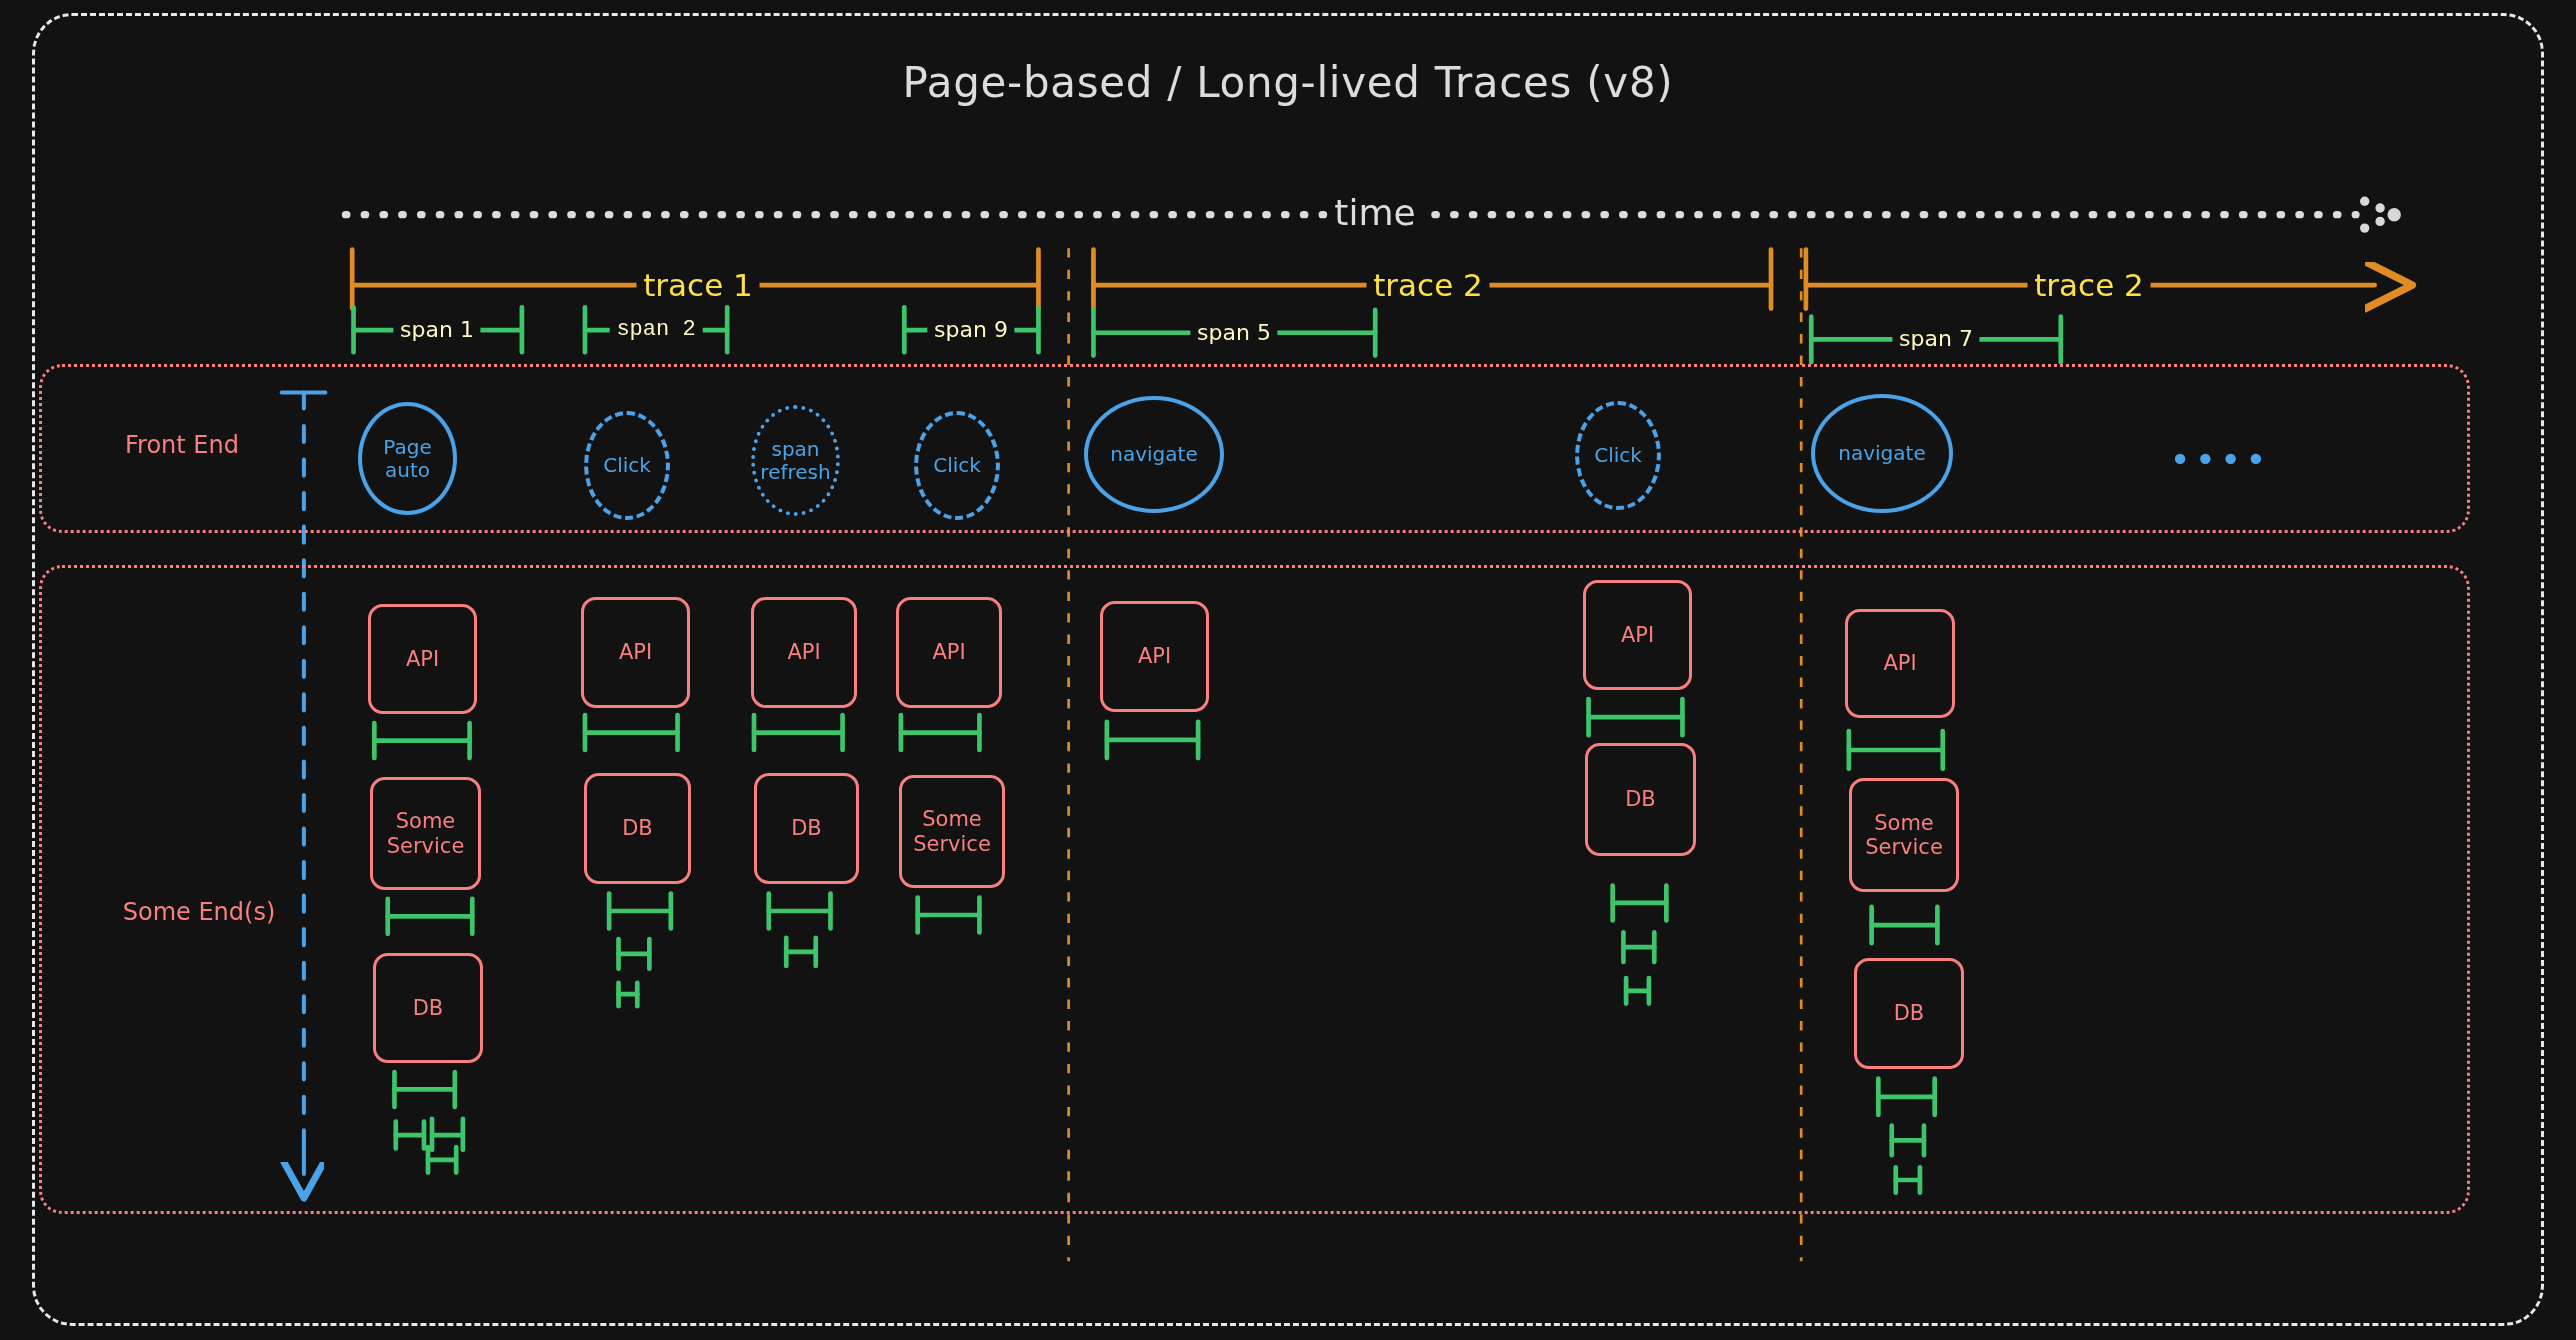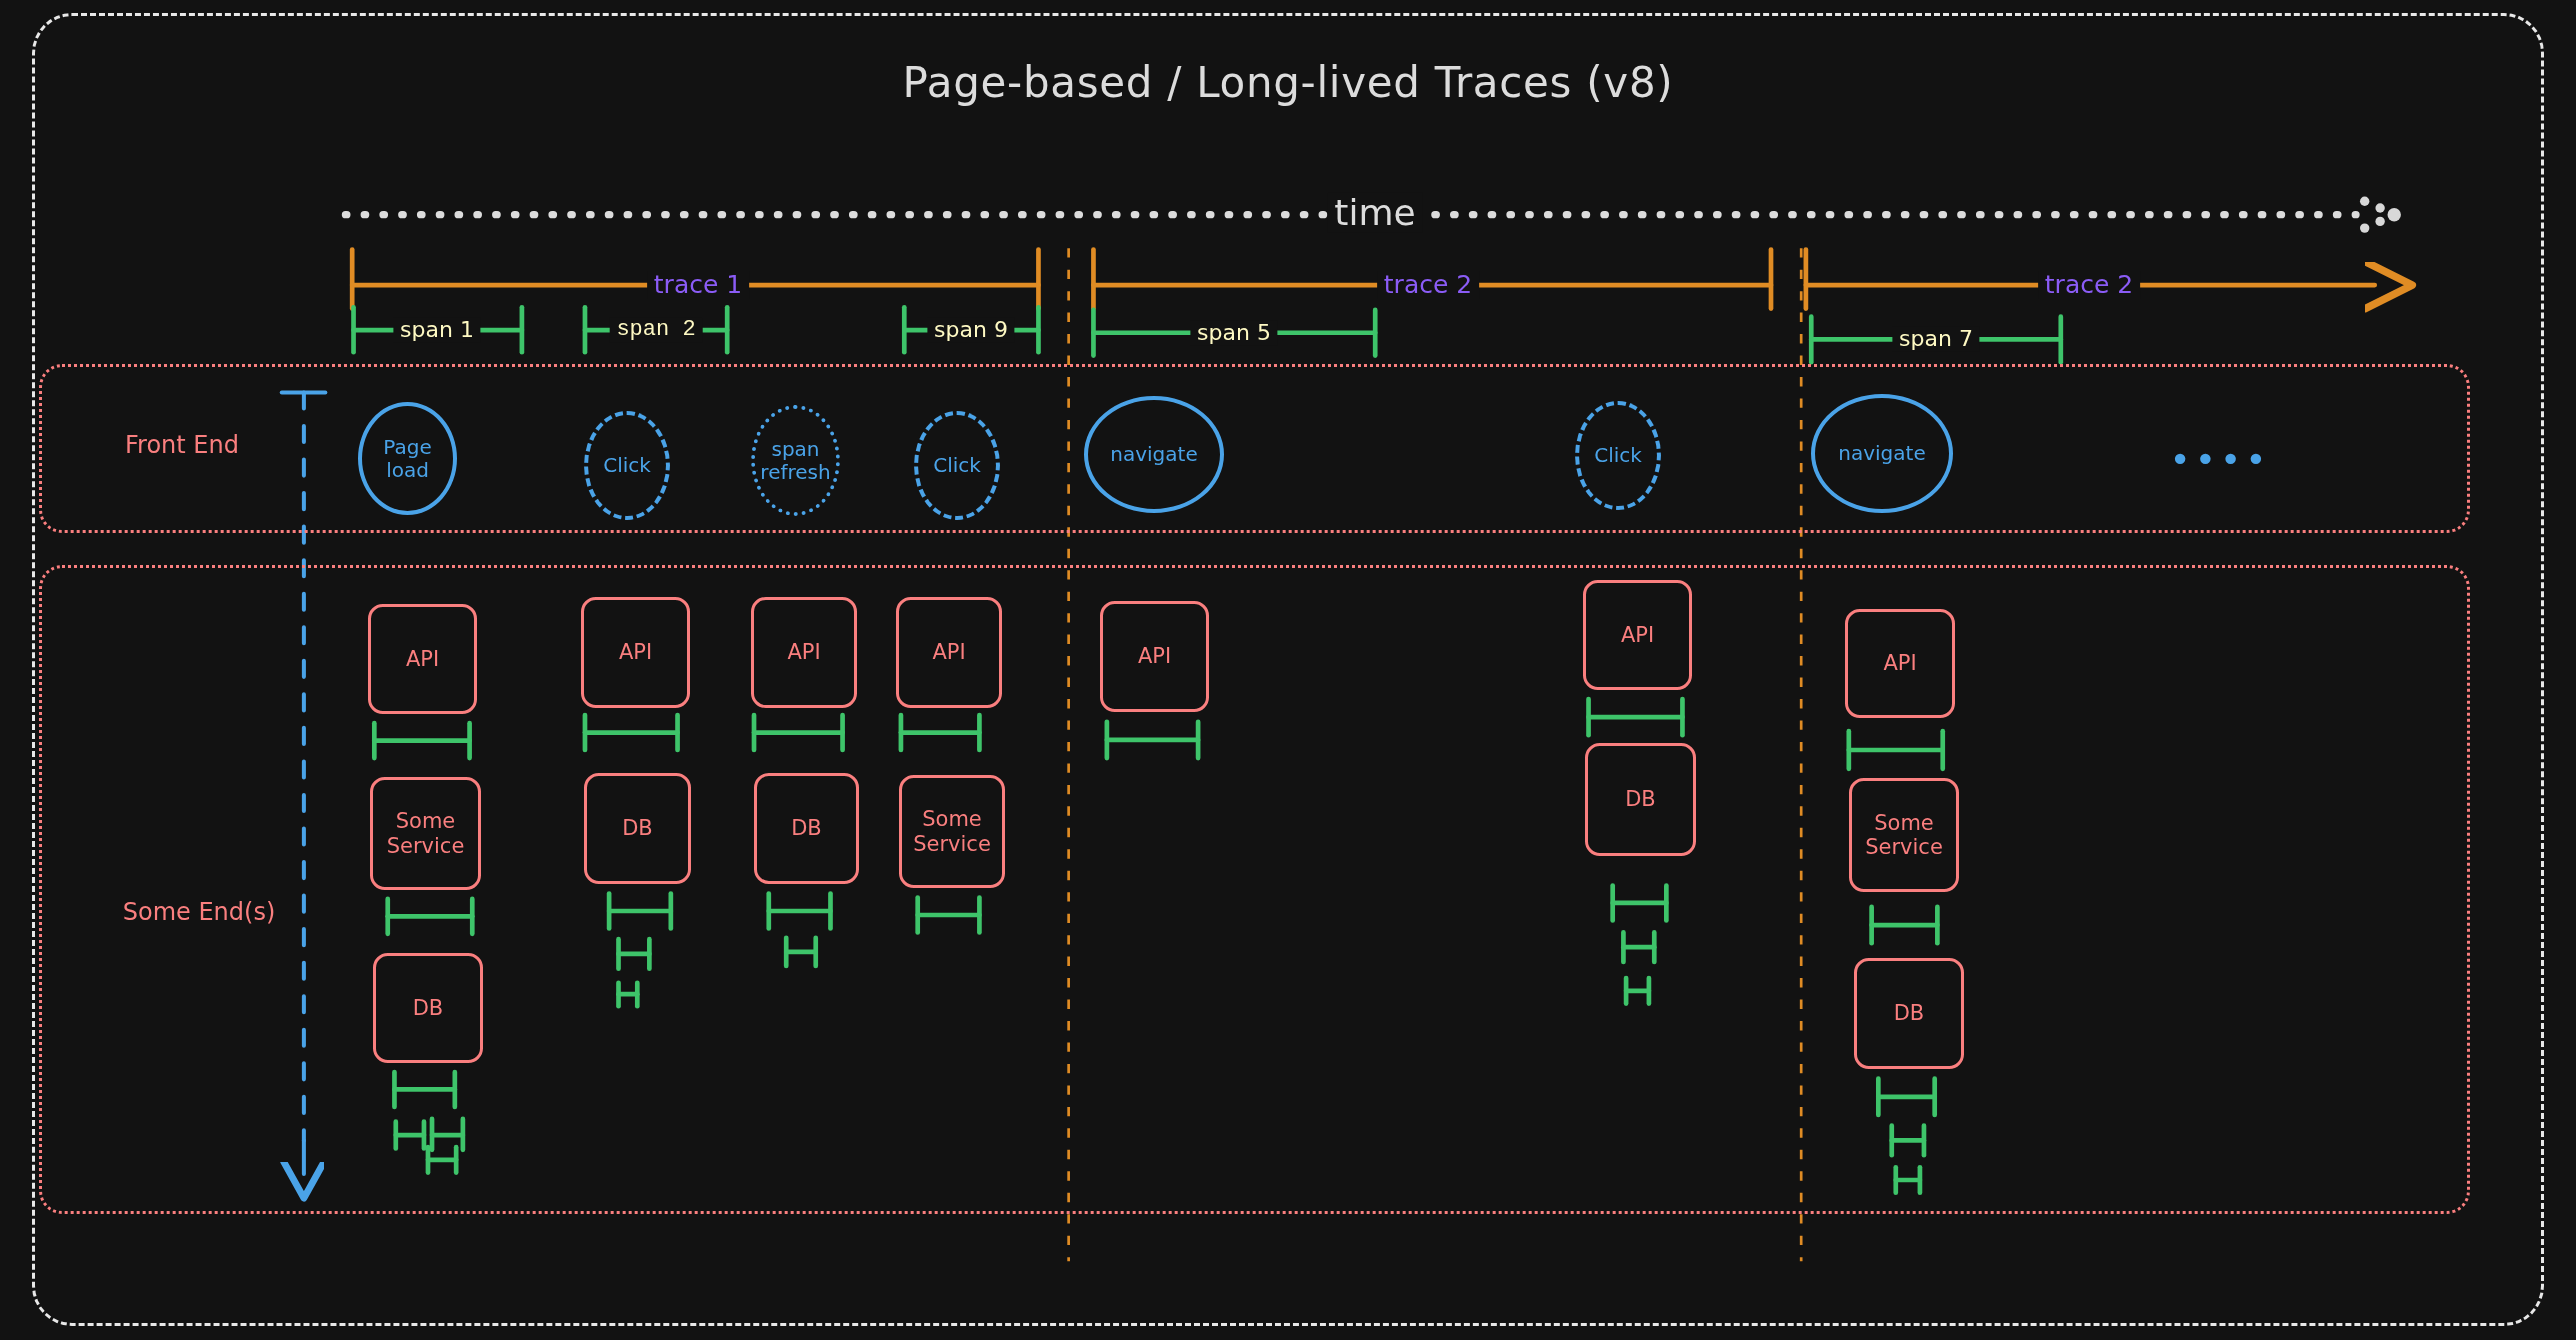--- a/index.html
+++ b/index.html
@@ -46,21 +46,21 @@
   }
   
   .lbl {
     position: absolute;
     white-space: nowrap;
     transform: translate(-50%, -50%);
     text-align: center;
     line-height: 1.12;
   }
   .lbl-time   { color: #dcdcdc; font-size: 36px; }
-  .lbl-trace  { color: #8b5cf6; font-size: 25px; }
+  .lbl-trace  { color: #fde047; font-size: 31px; }
   .lbl-span   { color: #fef9c3; font-size: 22px; }
   .lbl-tier   { color: #fa7f7f; font-size: 24px; }
   .lbl-ellipsis { color: #4aa3e8; font-size: 36px; letter-spacing: 4px; }
 
   
   .chip-dark { background: #121212; padding: 0 6.7px; }
 
   
   .panel {
     position: absolute;
@@ -311,21 +311,21 @@
   <div class="lbl lbl-span chip-dark" style="left:1234px; top:333px;">span 5</div>
   <div class="lbl lbl-span chip-dark" style="left:1936px; top:339px;">span 7</div>
 
   <div class="lbl lbl-tier" style="left:182px; top:445px;">Front End</div>
   <div class="lbl lbl-tier" style="left:199px; top:912px;">Some End(s)</div>
 
   <div class="panel" id="panel-frontend"></div>
   <div class="panel" id="panel-backend"></div>
 
   <div class="fe-node fe-solid" style="left:358px; top:402px; width:99px; height:113px;">
-    <span>Page load</span>
+    <span>Page auto</span>
   </div>
   <div class="fe-node fe-dashed" style="left:584px; top:411px; width:86px; height:109px;">
     <span>Click</span>
   </div>
   <div class="fe-node fe-dotted" style="left:751px; top:405px; width:89px; height:111px;">
     <span>span refresh</span>
   </div>
   <div class="fe-node fe-dashed" style="left:914px; top:411px; width:86px; height:109px;">
     <span>Click</span>
   </div>

